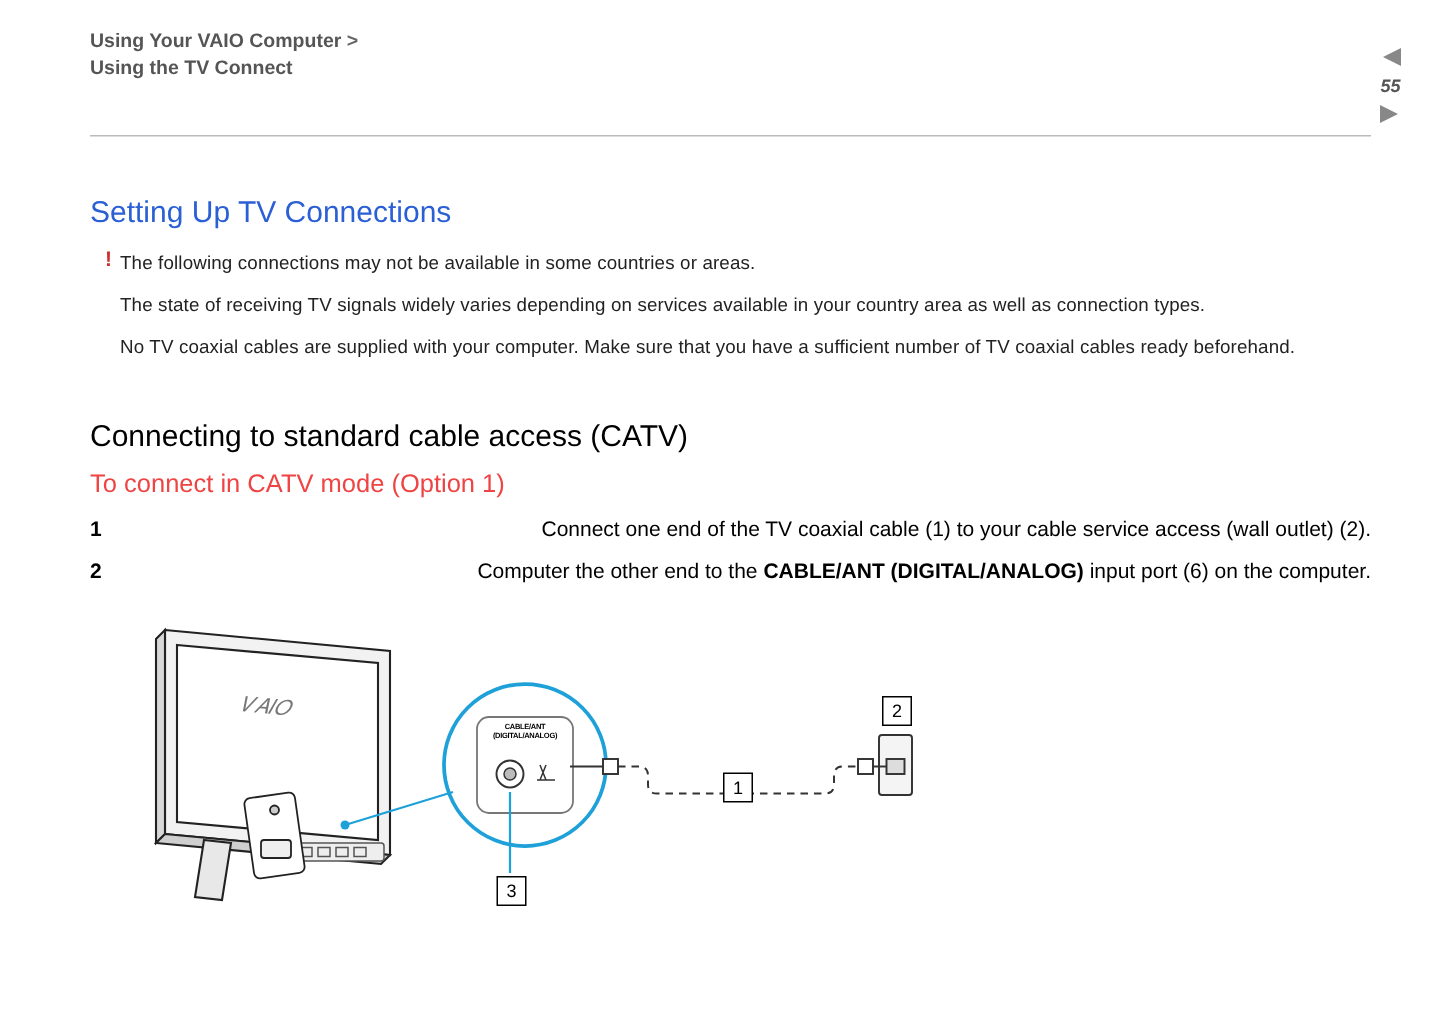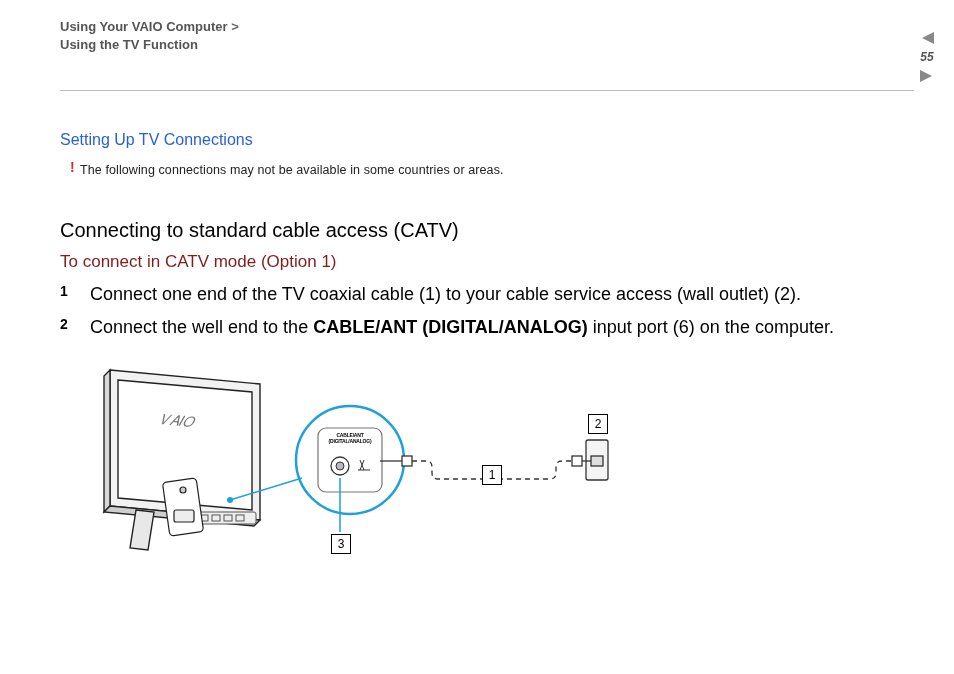--- a/index.html
+++ b/index.html
@@ -40,21 +40,21 @@
   .page-nav svg { display: block; }
   .hr {
     border: none;
     border-top: 1px solid #bbb;
     margin: 0 40px 0 60px;
   }
   .content {
     padding: 20px 40px 0 60px;
   }
   h1.title {
-    font-size: 16px;
+    font-size: 20px;
     font-weight: normal;
     color: #2a5fd6;
     margin: 20px 0 14px 0;
   }
   .warn-block {
     position: relative;
     padding-left: 20px;
     margin-bottom: 4px;
   }
   .warn-block .bang {
@@ -75,29 +75,30 @@
   .note.first { margin-left: 20px; }
   h2.section {
     font-size: 20px;
     font-weight: normal;
     color: #000;
     margin: 42px 0 10px 0;
   }
   h3.sub {
     font-size: 17px;
     font-weight: normal;
-    color: #7f1d1d;
+    color: #ef4444;
     margin: 0 0 10px 0;
   }
   ol.steps {
     margin: 0;
     padding: 0;
     list-style: none;
     counter-reset: step;
-    font-size: 18px;
+    font-size: 14px;
+    text-align: right;
   }
   ol.steps li {
     counter-increment: step;
     position: relative;
     padding-left: 30px;
     margin-bottom: 8px;
     line-height: 1.4;
   }
   ol.steps li::before {
     content: counter(step);
@@ -132,21 +133,21 @@
     letter-spacing: -0.2px;
   }
 </style>
 </head>
 <body>
 
 <div class="header">
   <div class="breadcrumb">
     <span>Using Your VAIO Computer</span>
     <span class="chev">&gt;</span><br>
-    <span>Using the TV Function</span>
+    <span>Using the TV Connect</span>
   </div>
   <div class="page-nav">
     <span>
       <svg width="14" height="12" viewBox="0 0 14 12">
           <polygon points="14,0 14,12 2,6" fill="#888"></polygon>
         </svg>
     </span>
     <span>55</span>
     <span>
       <svg width="14" height="12" viewBox="0 0 14 12">
@@ -157,30 +158,32 @@
 </div>
 <hr class="hr">
 
 <div class="content">
   <h1 class="title">Setting Up TV Connections</h1>
 
   <div class="warn-block">
     <span class="bang">!</span>
     <p class="note first" style="margin-left:0">The following connections may not be available in some countries or areas.</p>
   </div>
+  <p class="note">The state of receiving TV signals widely varies depending on services available in your country area as well as connection types.</p>
+  <p class="note">No TV coaxial cables are supplied with your computer. Make sure that you have a sufficient number of TV coaxial cables ready beforehand.</p>
 
   <h2 class="section">Connecting to standard cable access (CATV)</h2>
   <h3 class="sub">To connect in CATV mode (Option 1)</h3>
 
   <ol class="steps">
     <li>
       <span>Connect one end of the TV coaxial cable (1) to your cable service access (wall outlet) (2).</span>
     </li>
     <li>
-      <span>Connect the well end to the </span><span class="bold">CABLE/ANT (DIGITAL/ANALOG)</span><span> input port (6) on the computer.</span>
+      <span>Computer the other end to the </span><span class="bold">CABLE/ANT (DIGITAL/ANALOG)</span><span> input port (6) on the computer.</span>
     </li>
   </ol>
 
   <div class="diagram">
     <svg width="530" height="210" viewBox="0 0 530 210">
 
       <g stroke="#222" stroke-width="1.4" fill="#fff">
         <polygon points="30,10 180,24 180,160 30,146" fill="#f2f2f2"></polygon>
         <polygon points="30,10 24,16 24,152 30,146" fill="#d8d8d8"></polygon>
         <polygon points="24,152 30,146 180,160 174,166" fill="#cfcfcf"></polygon>

